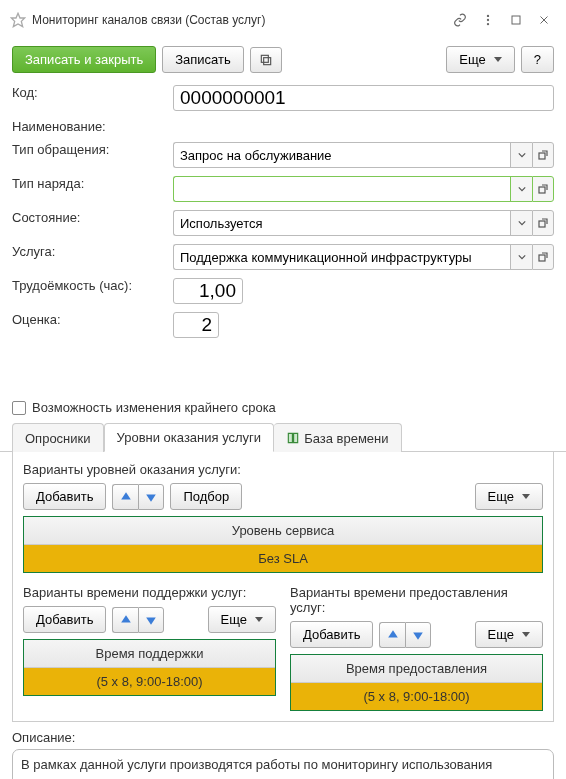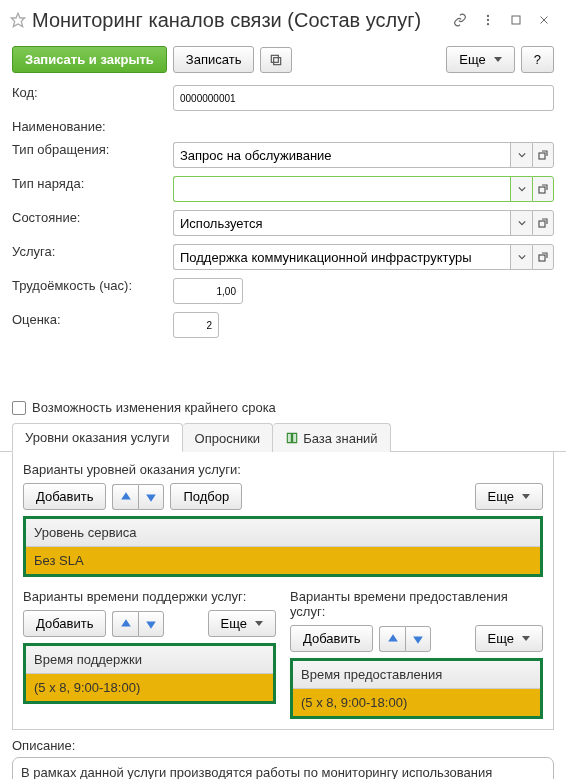--- a/index.html
+++ b/index.html
@@ -1,35 +1,35 @@
 <!DOCTYPE html>
 <html><head>
 <meta charset="utf-8">
 <style>
 * { box-sizing: border-box; margin: 0; padding: 0; font-family: Arial, sans-serif; }
 body { background: #fff; font-size: 13px; color: #333; width: 566px; }
 
 .titlebar { display: flex; align-items: center; padding: 8px 10px; gap: 6px; }
 .star-icon { width: 16px; height: 16px; color: #aaa; }
-.title-text { flex: 1; font-size: 20px; }
+.title-text { flex: 1; font-size: 12px; }
 .titlebar-actions { display: flex; gap: 4px; }
 .tb-btn { width: 24px; height: 24px; display: flex; align-items: center; justify-content: center; cursor: pointer; border-radius: 2px; color: #666; }
 
 .toolbar { display: flex; align-items: center; padding: 6px 12px; gap: 6px; }
 .btn { border: 1px solid #aaa; background: linear-gradient(#fff,#e8e8e8); border-radius: 3px; padding: 5px 12px; font-size: 13px; cursor: pointer; display: inline-flex; align-items: center; gap: 4px; }
-.btn-primary { background: linear-gradient(#7dc855,#5fb32f); border-color: #4a9823; color: #fff; font-weight: bold; }
+.btn-primary { background: linear-gradient(#7dc855,#5fb32f); border-color: #4a9823; color: #fff; font-weight: normal; }
 .btn-icon { padding: 5px 8px; }
 .toolbar-right { margin-left: auto; display: flex; gap: 6px; }
 .btn-dropdown::after { content: ""; display: inline-block; width: 0; height: 0; border-left: 4px solid transparent; border-right: 4px solid transparent; border-top: 5px solid #555; margin-left: 4px; }
 
 .form { padding: 6px 12px; }
 .form-row { display: flex; align-items: flex-start; margin-bottom: 8px; gap: 16px; }
 .form-label { width: 145px; font-size: 13px; }
 .input-wrap { flex: 1; display: flex; }
-.text-input { flex: 1; border: 1px solid #bbb; border-radius: 3px; padding: 4px 6px; font-size: 10px; height: 26px; }
+.text-input { flex: 1; border: 1px solid #bbb; border-radius: 3px; padding: 4px 6px; font-size: 19px; height: 26px; }
 .num-input { text-align: right; }
 .num-input.small { width: 70px; flex: none; }
 .num-input.tiny { width: 46px; flex: none; }
 .dropdown-wrap { flex: 1; display: flex; }
 .dropdown-input { flex: 1; border: 1px solid #bbb; border-right: none; border-radius: 3px 0 0 3px; padding: 4px 6px; font-size: 13px; height: 26px; cursor: pointer; }
 .dropdown-btn { width: 22px; height: 26px; border: 1px solid #bbb; background: #f5f5f5; display: flex; align-items: center; justify-content: center; cursor: pointer; }
 .dropdown-btn:last-child { border-radius: 0 3px 3px 0; }
 .dropdown-btn.mid { border-right: none; }
 .dropdown-highlight .dropdown-input { border-color: #7dc855; }
 .dropdown-highlight .dropdown-btn { border-color: #7dc855; }
@@ -46,21 +46,21 @@
 
 .tab-content { border: 1px solid #ccc; border-top: none; margin: 0 12px; padding: 10px; }
 .section-label { font-size: 13px; margin-bottom: 6px; }
 .section-toolbar { display: flex; gap: 6px; align-items: center; margin-bottom: 6px; }
 .section-toolbar .right { margin-left: auto; }
 .arrow-btn { width: 26px; height: 26px; border: 1px solid #aaa; background: linear-gradient(#fff,#e8e8e8); border-radius: 3px; display: flex; align-items: center; justify-content: center; cursor: pointer; }
 .arrow-group { display: flex; }
 .arrow-group .arrow-btn:first-child { border-radius: 3px 0 0 3px; border-right: none; }
 .arrow-group .arrow-btn:last-child { border-radius: 0 3px 3px 0; }
 
-.grid { border: 3px solid #15803d; }
+.grid { border: 1px solid #15803d; text-align: center; }
 .grid-header { background: linear-gradient(#f5f5f5,#e8e8e8); padding: 6px 8px; font-size: 13px; border-bottom: 1px solid #ccc; }
 .grid-row { padding: 6px 8px; font-size: 13px; }
 .grid-row.green { background: #eab308; }
 
 .two-col { display: flex; gap: 14px; margin-top: 12px; }
 .col { flex: 1; }
 
 .desc-label { padding: 8px 12px 4px; font-size: 13px; }
 .desc-box { margin: 0 12px 10px; border: 1px solid #bbb; border-radius: 7px; padding: 6px 8px; font-size: 13px; line-height: 1.4; }
 
@@ -208,27 +208,27 @@
     <input class="text-input num-input tiny" value="2" style="">
   </div>
 </div>
 
 <div class="check-row">
   <div class="checkbox"></div>
   <span>Возможность изменения крайнего срока</span>
 </div>
 
 <div class="tabs">
+  <div class="tab">Опросники</div>
   <div class="tab active">Уровни оказания услуги</div>
-  <div class="tab">Опросники</div>
   <div class="tab">
     <svg class="book-icon" viewBox="0 0 24 24" fill="none" stroke="#3a8a3a" stroke-width="2">
         <path d="M4 4 h7 v16 h-7 z M13 4 h7 v16 h-7 z" fill="#cde8cd"></path>
       </svg>
-    <span>База знаний</span>
+    <span>База времени</span>
   </div>
 </div>
 
 <div class="tab-content">
   <div class="section-label">Варианты уровней оказания услуги:</div>
   <div class="section-toolbar">
     <button class="btn">Добавить</button>
     <div class="arrow-group">
       <div class="arrow-btn">
           <svg width="12" height="12" viewBox="0 0 10 10">

